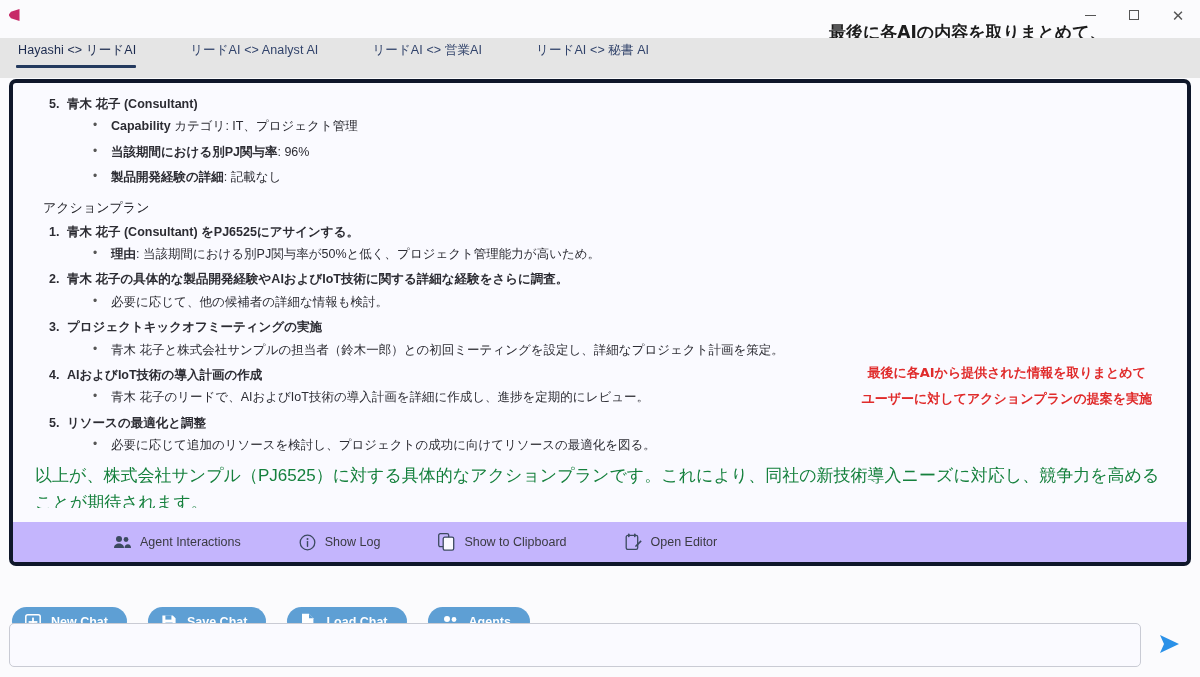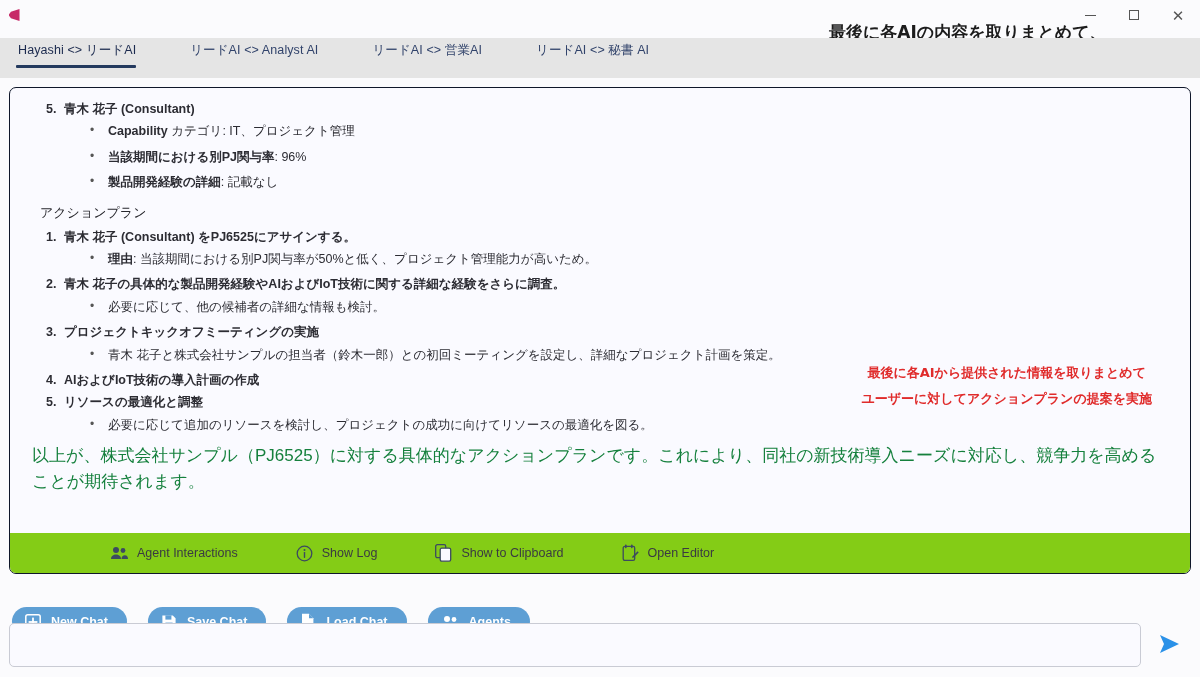--- a/index.html
+++ b/index.html
@@ -79,24 +79,23 @@
     pointer-events: none;
     font-family: "DejaVu Sans", "Liberation Sans", sans-serif;
   }
   .anno-red div { white-space: nowrap; }
 
   
   .panel {
     position: absolute; top: 79px; left: 9px;
     width: 1182px; height: 487px;
     background: #fafaff;
-    border: 1px solid #0f172a;
+    border: 4px solid #0f172a;
     border-radius: 7px;
     overflow: hidden;
-    margin-top: 8px;
   }
   .panel-body {
     padding: 12px 20px 0 20px;
     height: 425px;
     overflow: hidden;
     font-size: 12.5px;
     line-height: 1.55;
     color: #2c2c33;
   }
 
@@ -111,21 +110,21 @@
   .b { font-weight: 700; }
   h3.section-head {
     font-size: 13px; font-weight: 400; margin: 10px 0 5px 10px; color: #26262c;
   }
   p.closing { margin: 8px 0 0 2px; font-size: 17px; color: #15803d; }
 
   
   .action-row {
     position: absolute; left: 0; right: 0; bottom: 0; height: 40px;
     display: flex; align-items: center; padding-left: 100px; gap: 58px;
-    background: #84cc16;
+    background: #c4b5fd;
   }
   .action-item {
     display: flex; align-items: center; gap: 9px;
     font-size: 12.5px; color: #3a3a42;
     cursor: pointer;
   }
   .action-item svg { flex: none; display: block; }
 
   
   .btn-row {
@@ -224,20 +223,23 @@
           </ul>
         </li>
         <li>
           <span class="b">プロジェクトキックオフミーティングの実施</span>
           <ul class="lvl2">
             <li><span>青木 花子と株式会社サンプルの担当者（鈴木一郎）との初回ミーティングを設定し、詳細なプロジェクト計画を策定。</span></li>
           </ul>
         </li>
         <li>
           <span class="b">AIおよびIoT技術の導入計画の作成</span>
+          <ul class="lvl2">
+            <li><span>青木 花子のリードで、AIおよびIoT技術の導入計画を詳細に作成し、進捗を定期的にレビュー。</span></li>
+          </ul>
         </li>
         <li>
           <span class="b">リソースの最適化と調整</span>
           <ul class="lvl2">
             <li><span>必要に応じて追加のリソースを検討し、プロジェクトの成功に向けてリソースの最適化を図る。</span></li>
           </ul>
         </li>
       </ol>
 
       <p class="closing">以上が、株式会社サンプル（PJ6525）に対する具体的なアクションプランです。これにより、同社の新技術導入ニーズに対応し、競争力を高めることが期待されます。</p>

